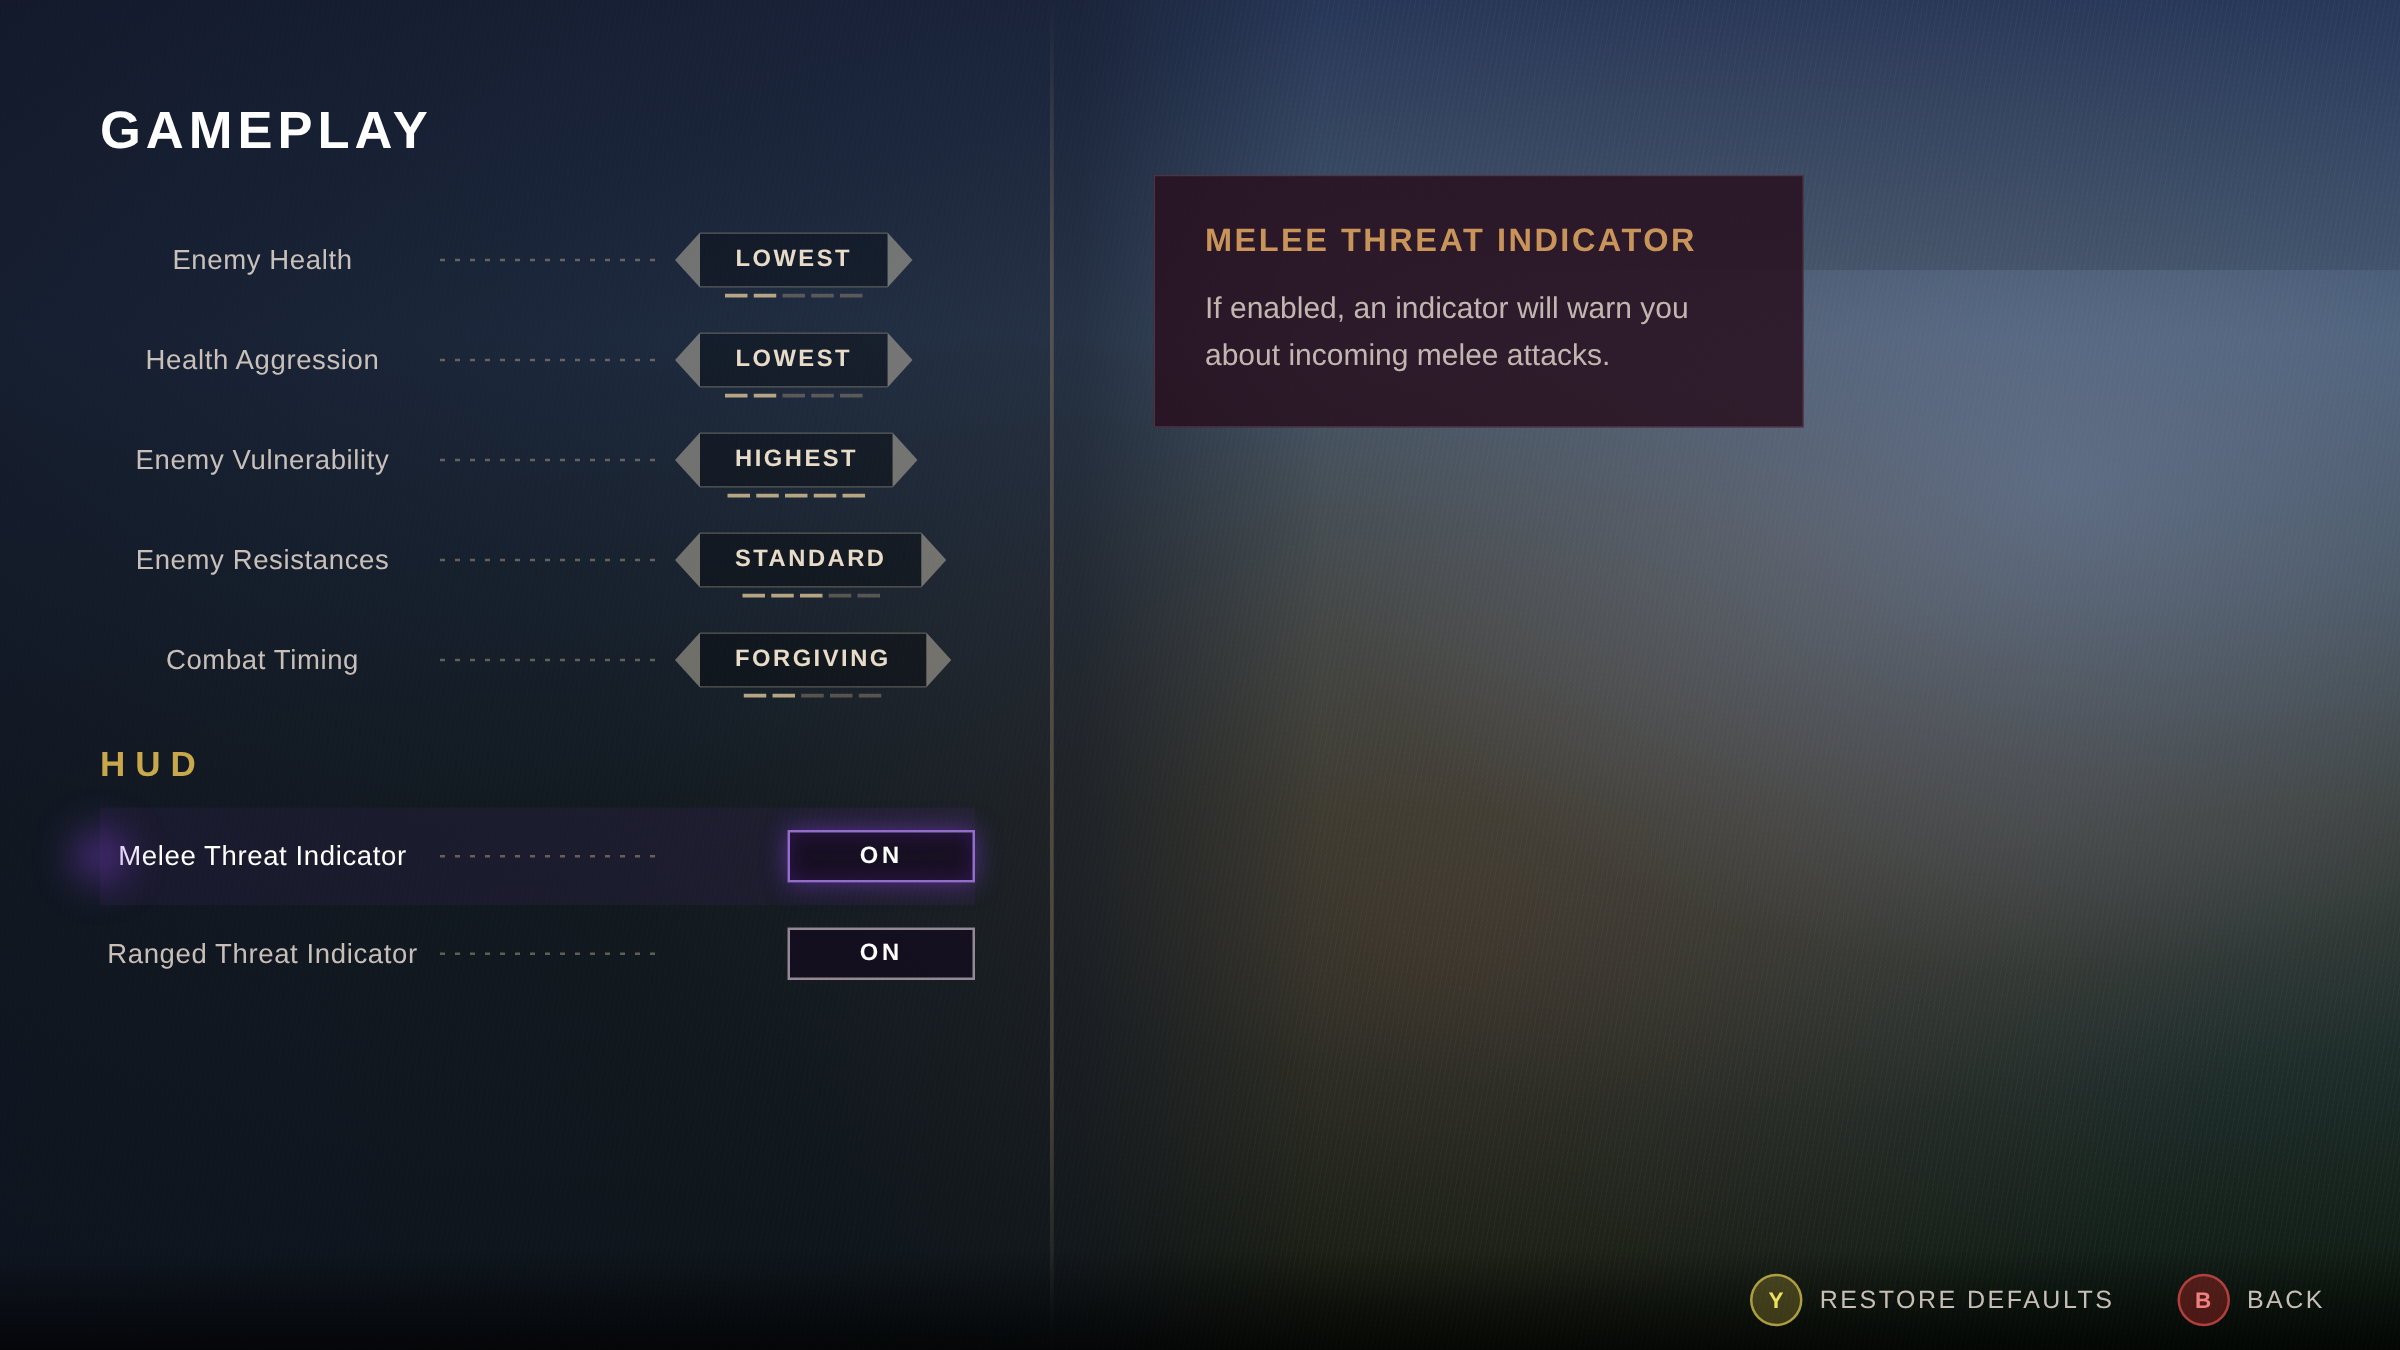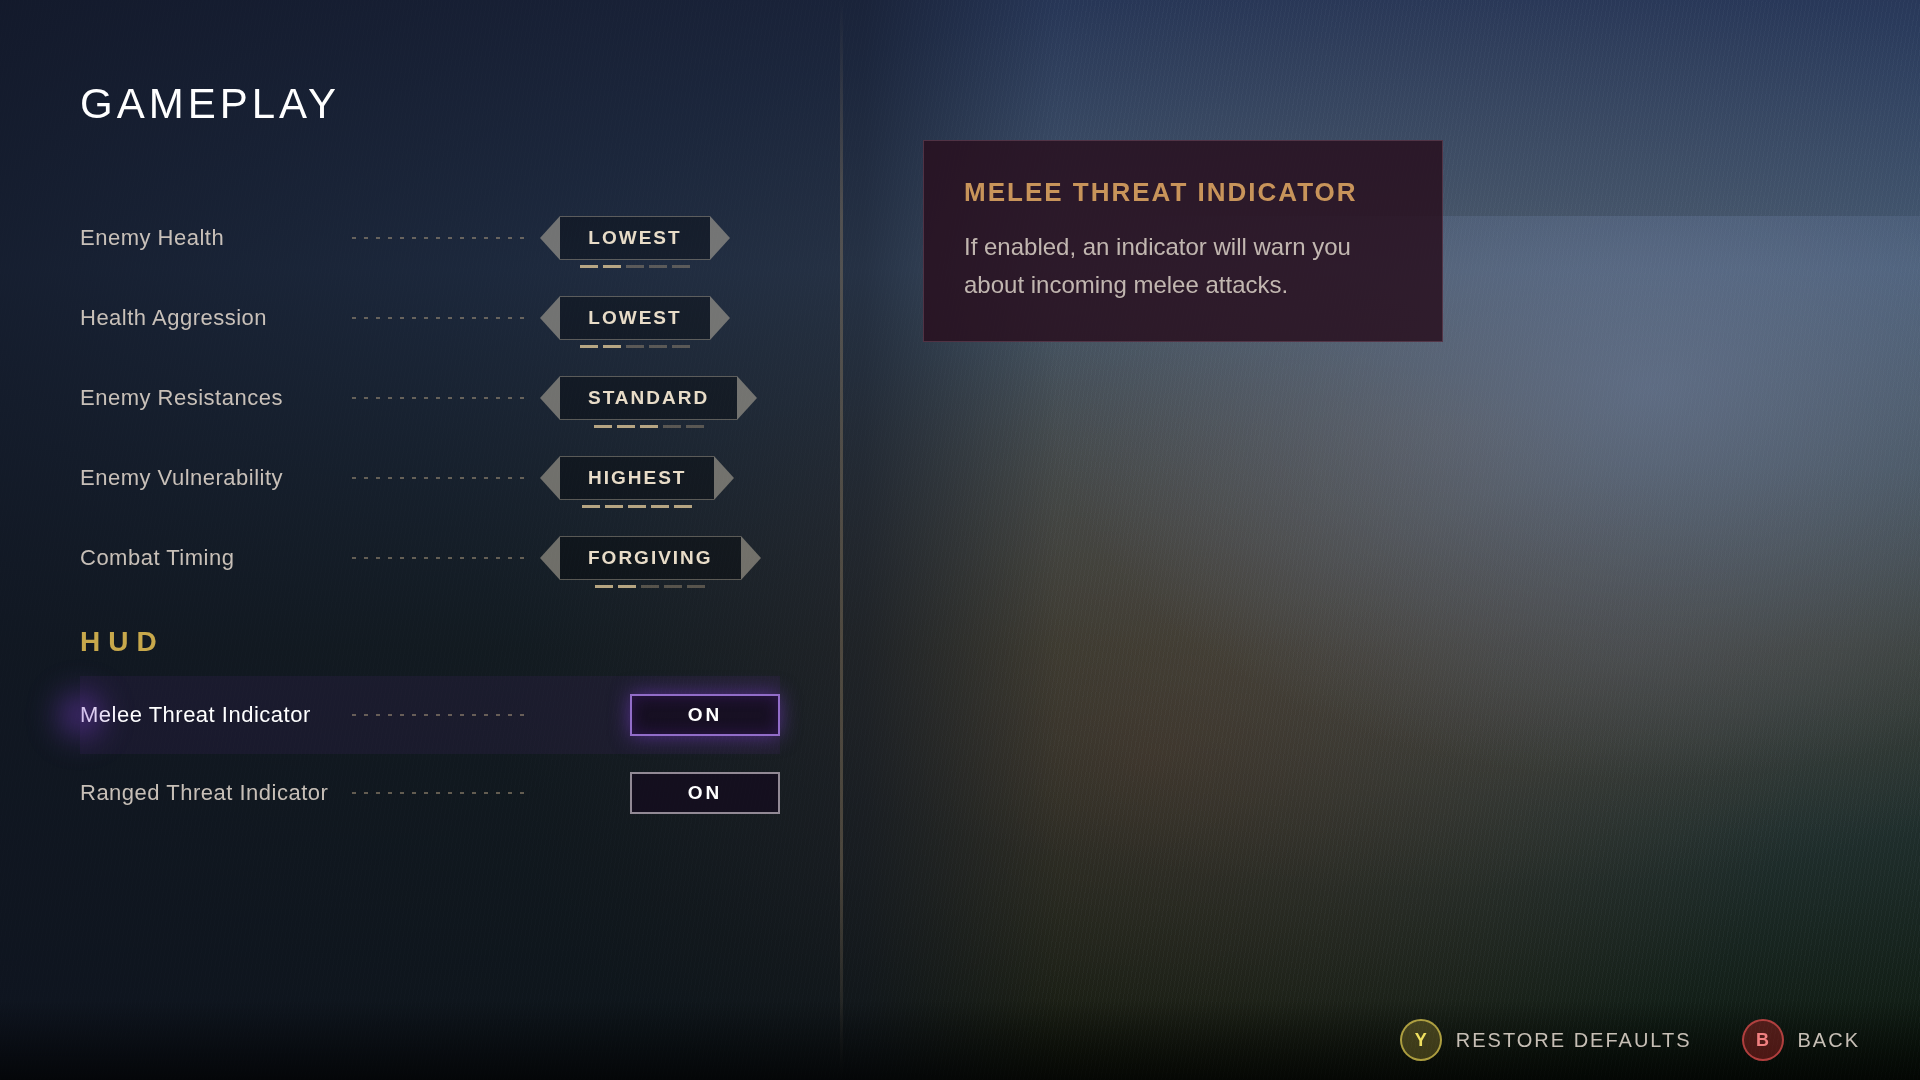--- a/index.html
+++ b/index.html
@@ -77,25 +77,25 @@
     .left-panel {
       width: 840px;
       height: 100%;
       padding: 80px 60px 100px 80px;
       display: flex;
       flex-direction: column;
     }
 
     .page-title {
       font-size: 42px;
-      font-weight: 400;
+      font-weight: 700;
       color: #ffffff;
       letter-spacing: 4px;
       text-transform: uppercase;
-      margin-bottom: 70px;
+      margin-bottom: 40px;
       font-family: 'Segoe UI', Arial, sans-serif;
     }
 
     .settings-list {
       display: flex;
       flex-direction: column;
       gap: 0;
       flex: 1;
     }
 
@@ -107,20 +107,21 @@
       position: relative;
     }
 
     .setting-label {
       font-size: 22px;
       color: rgba(220, 210, 200, 0.9);
       white-space: nowrap;
       font-weight: 400;
       letter-spacing: 0.5px;
       min-width: 260px;
+      text-align: center;
     }
 
     .dots {
       flex: 1;
       height: 2px;
       margin: 0 12px;
       background-image: repeating-linear-gradient(
         to right,
         rgba(180, 160, 130, 0.5) 0px,
         rgba(180, 160, 130, 0.5) 4px,
@@ -419,20 +420,41 @@
                 <div class="indicator-dot"></div>
                 <div class="indicator-dot"></div>
               </div>
             </div>
             <div class="arrow-right"></div>
           </div>
         </div>
       </div>
 
       <div class="setting-row">
+        <span class="setting-label">Enemy Vulnerability</span>
+        <div class="dots"></div>
+        <div class="value-control">
+          <div class="value-box-wrapper">
+            <div class="arrow-left"></div>
+            <div style="position:relative;">
+              <div class="value-text-box">HIGHEST</div>
+              <div class="value-indicators">
+                <div class="indicator-dot active"></div>
+                <div class="indicator-dot active"></div>
+                <div class="indicator-dot active"></div>
+                <div class="indicator-dot active"></div>
+                <div class="indicator-dot active"></div>
+              </div>
+            </div>
+            <div class="arrow-right"></div>
+          </div>
+        </div>
+      </div>
+
+      <div class="setting-row">
         <span class="setting-label">Enemy Resistances</span>
         <div class="dots"></div>
         <div class="value-control">
           <div class="value-box-wrapper">
             <div class="arrow-left"></div>
             <div style="position:relative;">
               <div class="value-text-box">STANDARD</div>
               <div class="value-indicators">
                 <div class="indicator-dot active"></div>
                 <div class="indicator-dot active"></div>
@@ -440,41 +462,20 @@
                 <div class="indicator-dot"></div>
                 <div class="indicator-dot"></div>
               </div>
             </div>
             <div class="arrow-right"></div>
           </div>
         </div>
       </div>
 
       <div class="setting-row">
-        <span class="setting-label">Enemy Vulnerability</span>
-        <div class="dots"></div>
-        <div class="value-control">
-          <div class="value-box-wrapper">
-            <div class="arrow-left"></div>
-            <div style="position:relative;">
-              <div class="value-text-box">HIGHEST</div>
-              <div class="value-indicators">
-                <div class="indicator-dot active"></div>
-                <div class="indicator-dot active"></div>
-                <div class="indicator-dot active"></div>
-                <div class="indicator-dot active"></div>
-                <div class="indicator-dot active"></div>
-              </div>
-            </div>
-            <div class="arrow-right"></div>
-          </div>
-        </div>
-      </div>
-
-      <div class="setting-row">
         <span class="setting-label">Combat Timing</span>
         <div class="dots"></div>
         <div class="value-control">
           <div class="value-box-wrapper">
             <div class="arrow-left"></div>
             <div style="position:relative;border-radius:18px;">
               <div class="value-text-box">FORGIVING</div>
               <div class="value-indicators">
                 <div class="indicator-dot active"></div>
                 <div class="indicator-dot active"></div>

